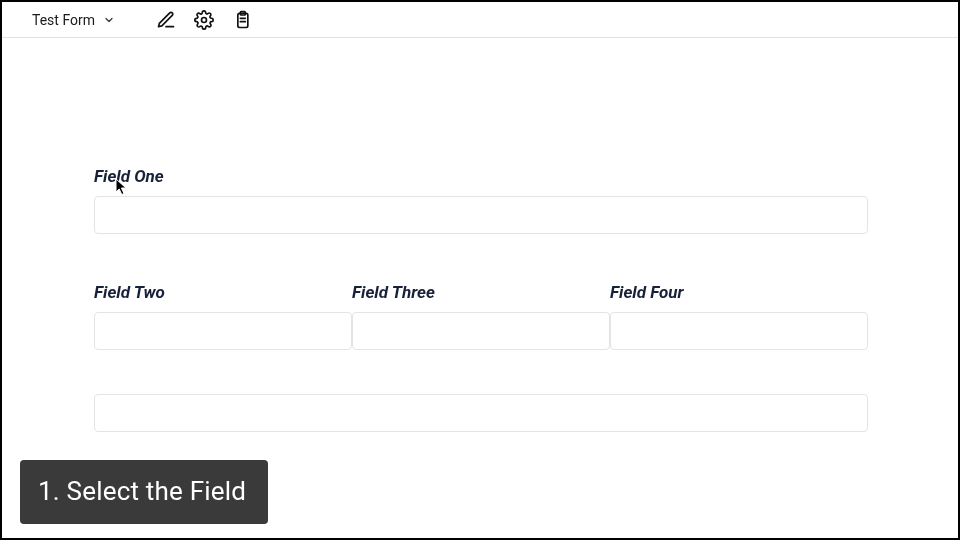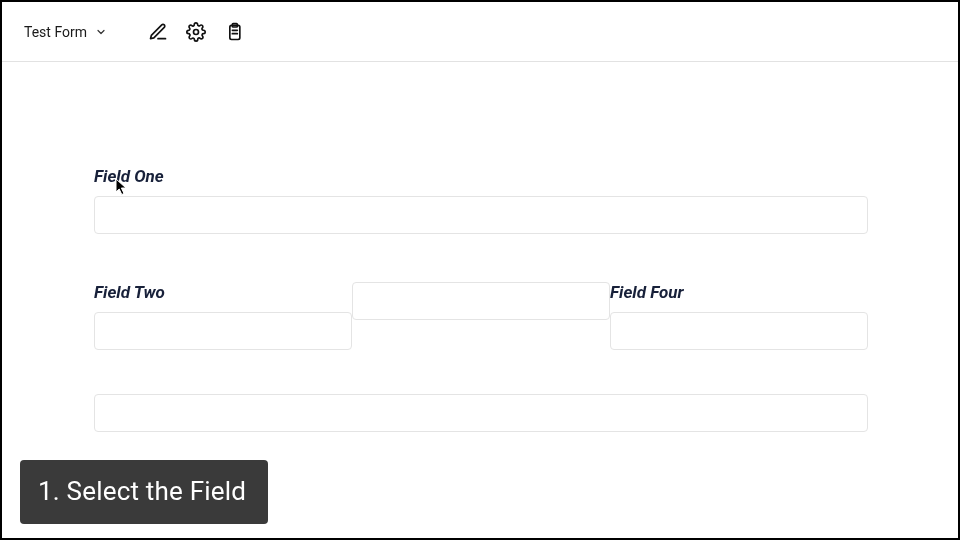--- a/index.html
+++ b/index.html
@@ -1,23 +1,23 @@
 <!DOCTYPE html>
 <html><head>
 <meta charset="utf-8">
 <style>
   * { box-sizing: border-box; margin: 0; padding: 0; }
   html, body { width: 960px; height: 540px; font-family: -apple-system, BlinkMacSystemFont, "Segoe UI", Roboto, Arial, sans-serif; background: #fff; overflow: hidden; }
   .frame { width: 960px; height: 540px; border: 2px solid #000; position: relative; }
   .toolbar {
-    height: 60px;
+    height: 36px;
     border-bottom: 1px solid #e2e2e2;
     display: flex;
     align-items: center;
-    padding: 0 22px;
+    padding: 0 30px;
     gap: 32px;
   }
   .form-title-wrap {
     display: flex;
     align-items: center;
     gap: 8px;
     cursor: pointer;
   }
   .form-title {
     font-size: 14px;
@@ -129,20 +129,21 @@
         <div class="field-label">Field One</div>
         <input class="field-input" value="" style="">
       </div>
 
       <div class="row block-sm">
         <div class="col">
           <div class="field-label">Field Two</div>
           <input class="field-input" value="" style="">
         </div>
         <div class="col">
+          <div class="field-label">Field Three</div>
           <input class="field-input" value="" style="">
         </div>
         <div class="col">
           <div class="field-label">Field Four</div>
           <input class="field-input" value="" style="">
         </div>
       </div>
 
       <div class="block">
         <input class="field-input" value="" style="">

